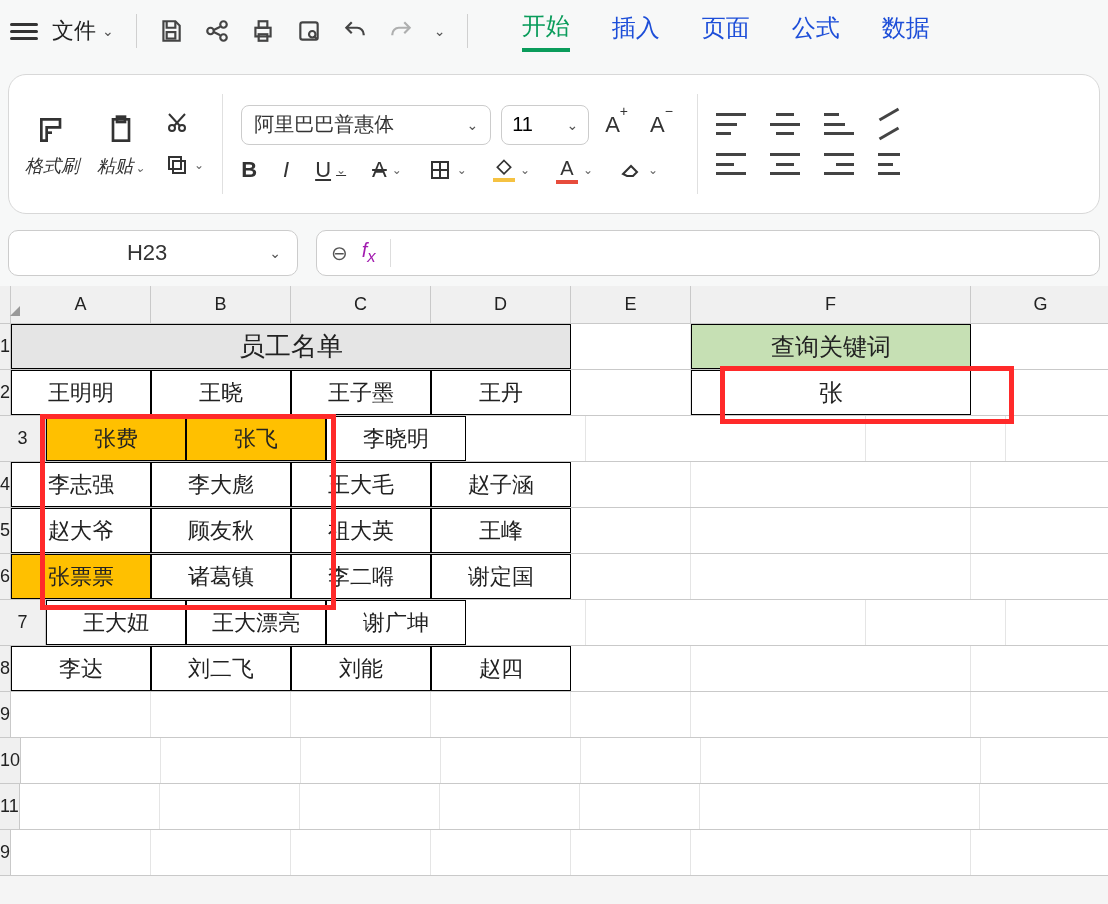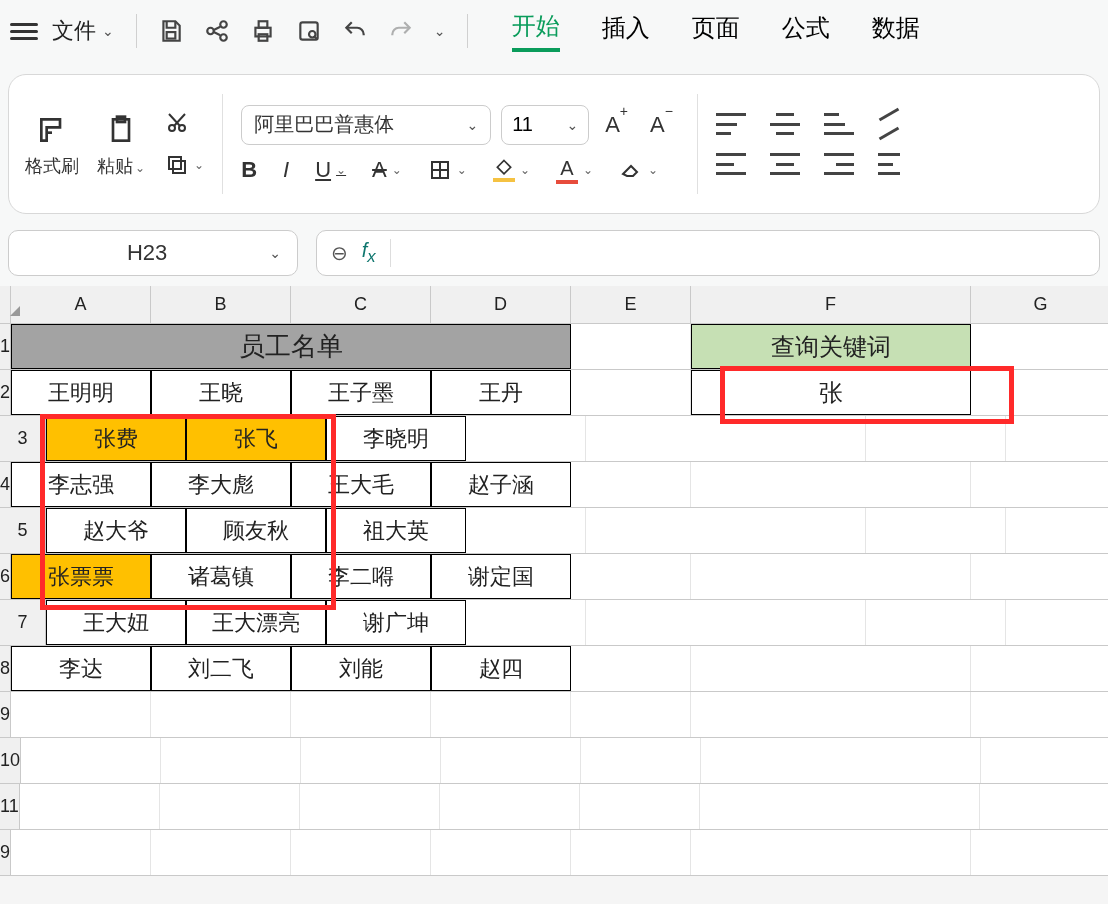--- a/index.html
+++ b/index.html
@@ -7,29 +7,29 @@
 
   
   .menubar { display: flex; align-items: center; height: 62px; background: #f7f8f8; padding: 0 10px; gap: 6px; }
   .hamburger { width: 28px; display:flex; flex-direction:column; gap:4px; cursor:pointer; }
   .hamburger span { height:3px; background:#333; border-radius:2px; }
   .file-menu { font-size: 22px; color:#222; display:flex; align-items:center; gap:6px; padding:0 8px; cursor:pointer; }
   .chev-down { font-size: 14px; color:#555; }
   .vdiv { width:1px; height:34px; background:#d0d0d0; margin:0 8px; }
   .ticon { width:40px; height:40px; display:flex; align-items:center; justify-content:center; color:#444; cursor:pointer; }
   .ticon svg { width:26px; height:26px; fill:none; stroke:#444; stroke-width:2; }
-  .tabs { display:flex; align-items:center; gap:42px; margin-left:30px; }
-  .tab { font-size:24px; color:#000000; padding-bottom:6px; cursor:pointer; }
+  .tabs { display:flex; align-items:center; gap:42px; margin-left:40px; }
+  .tab { font-size:24px; color:#1d4ed8; padding-bottom:6px; cursor:pointer; }
   .tab.active { color:#0a9c5b; border-bottom:4px solid #0a9c5b; font-weight:500; }
 
   
   .ribbon-wrap { padding: 12px 8px 0 8px; background:#f7f8f8; }
   .ribbon { background:#fff; border:1px solid #d8d8d8; border-radius:18px; height:140px; display:flex; align-items:center; padding:0 16px; gap:8px; }
   .rgroup { display:flex; flex-direction:column; align-items:center; gap:4px; }
-  .rlabel { font-size:18px; color:#333; }
+  .rlabel { font-size:18px; color:#333;font-style:italic; }
   .rbig-icon { width:40px; height:40px; display:flex; align-items:center; justify-content:center; }
   .rbig-icon svg { width:32px; height:32px; fill:none; stroke:#333; stroke-width:2; }
   .rsep { width:1px; height:100px; background:#e0e0e0; margin:0 10px; }
 
   .font-col { display:flex; flex-direction:column; gap:12px; }
   .font-row1 { display:flex; gap:10px; align-items:center; }
   .font-select { width:250px; height:40px; border:1px solid #ccc; border-radius:8px; display:flex; align-items:center; justify-content:space-between; padding:0 12px; font-size:20px; color:#333; background:#fff; cursor:pointer; }
   .size-select { width:88px; height:40px; border:1px solid #ccc; border-radius:8px; display:flex; align-items:center; justify-content:space-between; padding:0 10px; font-size:20px; background:#fff; cursor:pointer; }
   .aa-btn { font-size:22px; color:#333; padding:2px 6px; cursor:pointer; position:relative; }
   .aa-btn sup { font-size:14px; position:relative; top:-8px; }
@@ -44,39 +44,39 @@
   .align-row { display:flex; gap:24px; }
   .abtn { width:30px; height:22px; display:flex; flex-direction:column; justify-content:space-between; cursor:pointer; }
   .abtn span { height:3px; background:#444; }
 
   
   .fx-row { display:flex; align-items:center; gap:18px; padding:16px 8px 10px 8px; background:#f7f8f8; }
   .namebox { width:290px; height:46px; border:1px solid #ccc; border-radius:10px; background:#fff; display:flex; align-items:center; justify-content:space-between; padding:0 16px; }
   .namebox-text { flex:1; text-align:center; font-size:22px; color:#333; }
   .fx-bar { flex:1; height:46px; border:1px solid #ccc; border-radius:10px; background:#fff; display:flex; align-items:center; padding:0 14px; gap:14px; }
   .fx-icon { font-size:20px; color:#555; }
-  .fx-ital { font-style:italic; font-size:20px; color:#0f766e; }
+  .fx-ital { font-style:italic; font-size:20px; color:#a21caf; }
   .fx-input { flex:1; border:none; outline:none; font-size:20px; border-left:1px solid #ddd; padding-left:14px; height:28px; }
 
   
   .grid { background:#fff; font-size:20px; color:#222; }
   .col-headers { display:flex; height:38px; border-bottom:1px solid #c9c9c9; }
   .corner { width:46px; border-right:1px solid #c9c9c9; background:#f0f0f0; display:flex; align-items:center; justify-content:center; cursor:pointer; }
   .corner::after { content:""; border-left:10px solid transparent; border-bottom:10px solid #999; position:relative; right:-10px; bottom:-6px; }
   .ch { flex:0 0 var(--w); border-right:1px solid #c9c9c9; background:#f0f0f0; display:flex; align-items:center; justify-content:center; cursor:pointer; font-size:18px; }
   .grid-row { display:flex; height:46px; border-bottom:1px solid #c9c9c9; }
   .rh { width:46px; border-right:1px solid #c9c9c9; background:#f0f0f0; display:flex; align-items:center; justify-content:center; cursor:pointer; font-size:18px; }
   .cell { flex:0 0 var(--w); border-right:1px solid #e5e5e5; display:flex; align-items:center; justify-content:center; position:relative; cursor:cell; }
 
   
   .cA { --w:140px; } .cB { --w:140px; } .cC { --w:140px; } .cD { --w:140px; }
   .cE { --w:120px; } .cF { --w:280px; } .cG { --w:140px; }
 
   
-  .tbl-header { background:#a3a3a3; border:1px solid #000 !important; font-size:26px; font-weight:500; }
+  .tbl-header { background:#e5e5e5; border:1px solid #000 !important; font-size:26px; font-weight:500; }
   .tbl-cell { border:1px solid #000 !important; font-size:22px; }
   .hl { background:#ffc000; }
   .kw-header { background:#c6e0b4; border:1px solid #000 !important; font-size:24px; font-weight:500; }
   .kw-cell { border:1px solid #000 !important; font-size:24px; }
 
   
   .red-box { pointer-events:none; position:absolute; border:5px solid #ff2a2a; z-index:5; }
 
   .small-chev { font-size:12px; color:#666; margin-left:2px; }
 </style>
@@ -351,20 +351,21 @@
     <div class="cell cE"></div>
     <div class="cell cF"></div>
     <div class="cell cG"></div>
   </div>
 
   <div class="grid-row">
     <div class="rh">5</div>
     <div class="cell cA tbl-cell">赵大爷</div>
     <div class="cell cB tbl-cell">顾友秋</div>
     <div class="cell cC tbl-cell">祖大英</div>
+    <div class="cell cD tbl-cell">王峰</div>
     <div class="cell cE"></div>
     <div class="cell cF"></div>
     <div class="cell cG"></div>
   </div>
 
   <div class="grid-row">
     <div class="rh">6</div>
     <div class="cell cA tbl-cell hl">张票票</div>
     <div class="cell cB tbl-cell">诸葛镇</div>
     <div class="cell cC tbl-cell">李二嘚</div>

